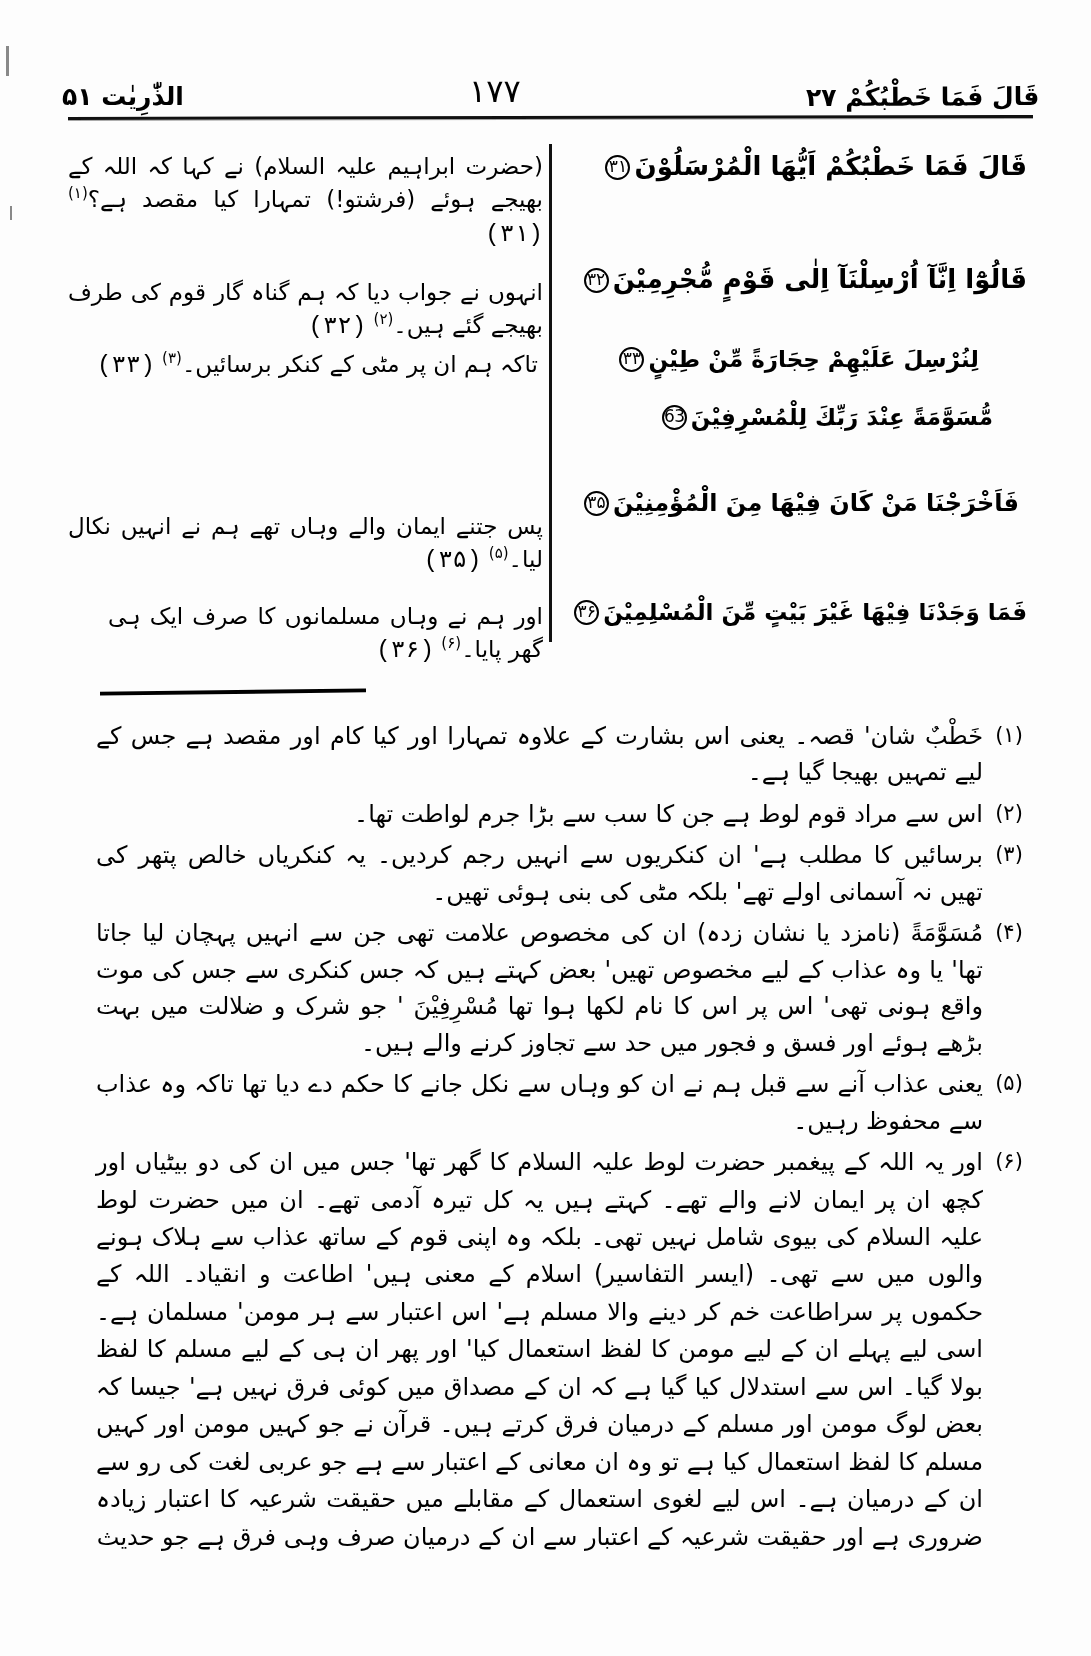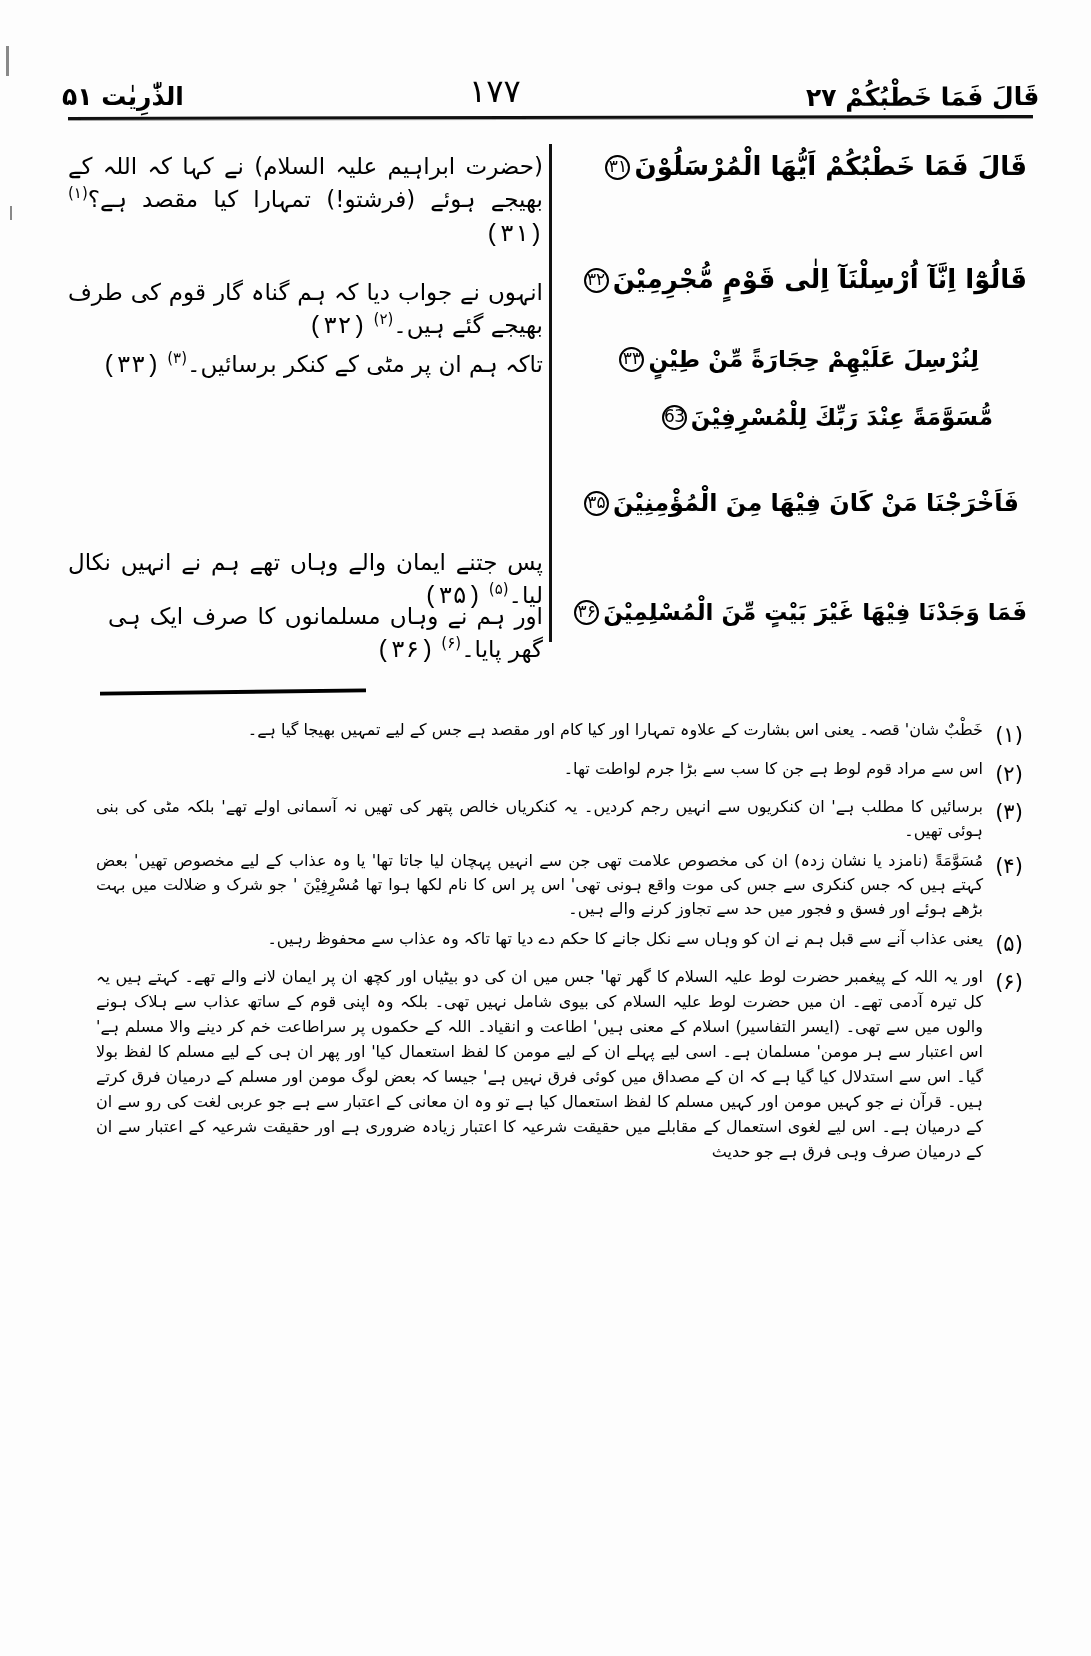--- a/index.html
+++ b/index.html
@@ -152,23 +152,23 @@
     line-height: 1.45;
     font-weight: 500;
   }
   .trans .ref { font-size: 24px; font-family: Liberation Mono, monospace; }
   .trans .sup {
     font-size: 15px;
     vertical-align: super;
   }
   .t31 { position: absolute; right: 18px; left: 6px;  top: 10px; }
   .t32 { position: absolute; right: 18px; left: 6px;  top: 118px; margin-top: 18px; }
-  .t33 { position: absolute; right: 18px; left: 30px; top: 208px; text-align: right; }
+  .t33 { position: absolute; right: 18px; left: 30px; top: 208px; text-align: center; }
   .t34 { position: absolute; right: 18px; left: 6px;  top: 262px; }
-  .t35 { position: absolute; right: 18px; left: 6px;  top: 370px; margin-top: 36px; }
+  .t35 { position: absolute; right: 18px; left: 6px;  top: 370px; }
   .t36 { position: absolute; right: 18px; left: 6px;  top: 460px; margin-left: 40px; }
 
   
   .fn-rule {
     position: absolute;
     left: 100px;
     top: 690px;
     width: 266px;
     height: 4px;
     background: #000;
@@ -195,21 +195,21 @@
     flex: 0 0 auto;
     width: 52px;
     font-size: 21px;
     line-height: 1.5;
     padding-top: 2px;
     text-align: center;
     direction: rtl;
   }
   .fn-body {
     flex: 1 1 auto;
-    font-size: 16px;
+    font-size: 24px;
     line-height: 1.52;
     text-align: justify;
     text-justify: inter-word;
     direction: rtl;
     font-weight: 500;
   }
   .fn-body.tall { line-height: 1.56; }
 
   
   .skew { transform: rotate(-0.25deg); transform-origin: top right; }

